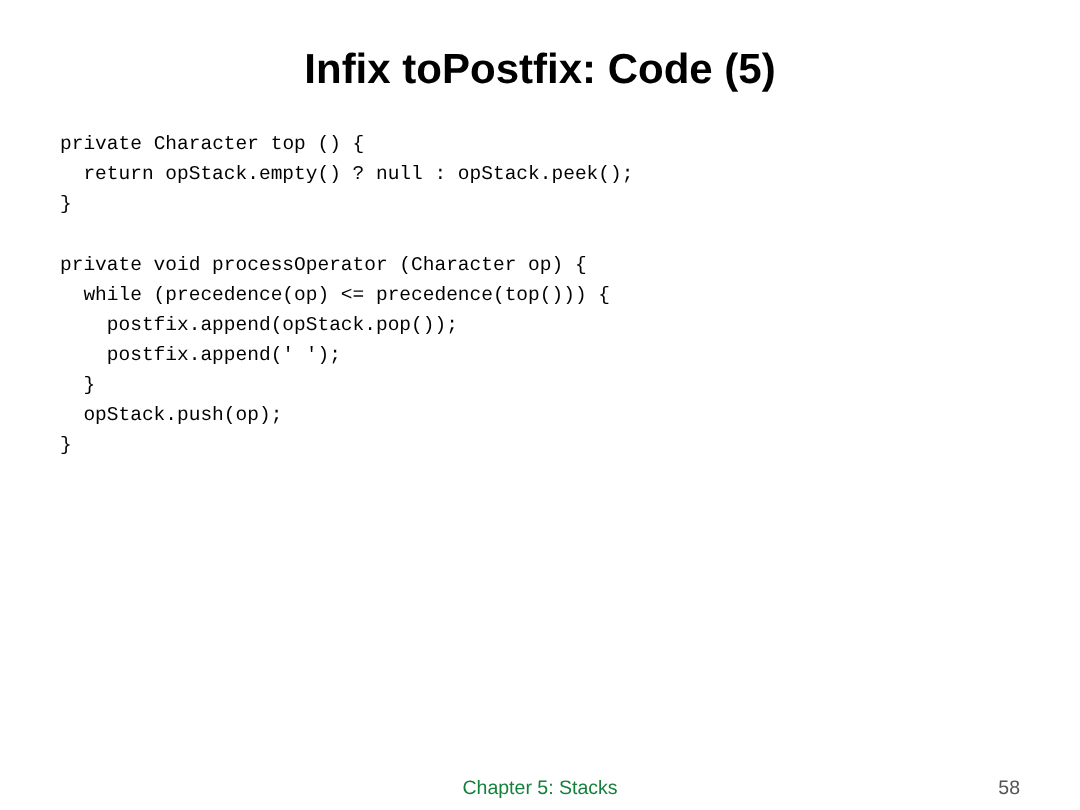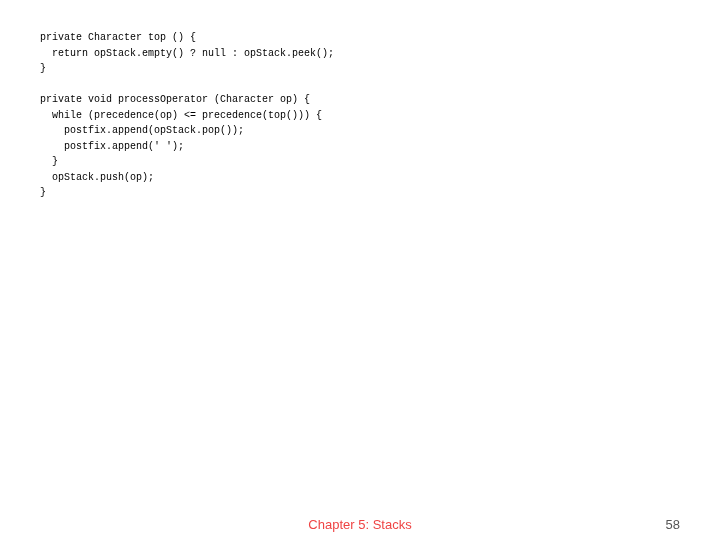--- a/index.html
+++ b/index.html
@@ -31,60 +31,61 @@
       text-align: center;
       font-size: 28px;
       font-weight: bold;
       color: #000000;
       margin-bottom: 24px;
       font-family: Arial, sans-serif;
     }
 
     .code-block {
       font-family: 'Courier New', Courier, monospace;
-      font-size: 10px;
+      font-size: 13px;
       color: #000000;
       line-height: 1.55;
       white-space: pre;
       flex: 1;
     }
 
     .footer {
       position: absolute;
       bottom: 16px;
       left: 0;
       right: 0;
       display: flex;
       justify-content: center;
       align-items: center;
       padding: 0 40px;
     }
 
     .footer-text {
       font-size: 13px;
-      color: #ef4444;
+      color: #15803d;
       font-family: Arial, sans-serif;
       position: absolute;
       left: 50%;
       transform: translateX(-50%);
     }
 
     .footer-page {
       font-size: 13px;
       color: #555555;
       font-family: Arial, sans-serif;
       position: absolute;
       right: 40px;
       text-align: right;
     }
   </style>
 </head>
 <body>
 
 <div class="slide-container">
+  <div class="slide-title">Infix to​Postfix: Code (5)</div>
 
   <div class="code-block">private <span>Character</span> <span>top</span> () {
   return opStack.empty() ? null : opStack.peek();
 }
 
 private void processOperator (Character op) {
   while (precedence(op) &lt;= precedence(top())) {
     postfix.append(opStack.pop());
     postfix.append(' ');
   }

